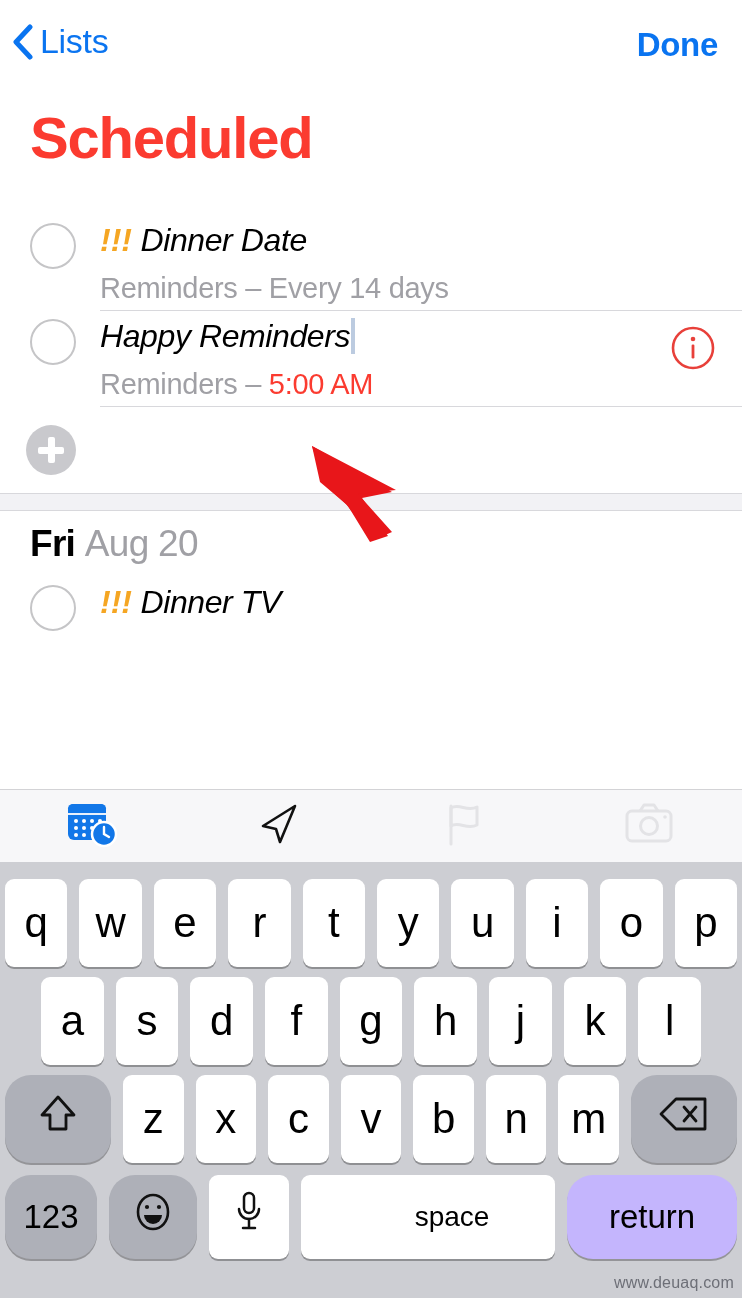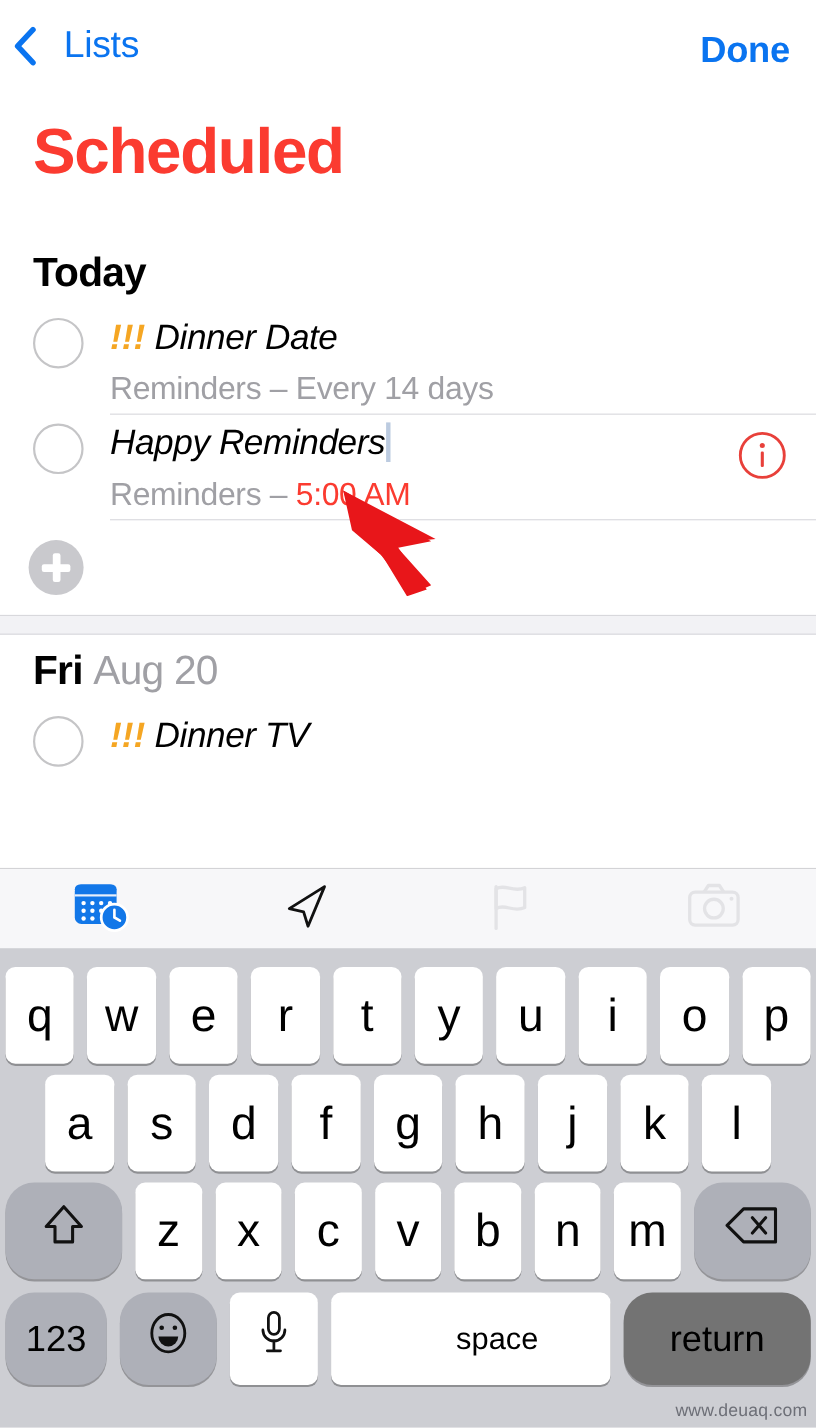--- a/index.html
+++ b/index.html
@@ -15,21 +15,21 @@
     background:#ffffff;
   }
 
   
   .navbar {
     position:absolute; top:0; left:0; width:742px; height:94px;
     background:#ffffff;
   }
   .nav-back {
     position:absolute; left:12px; top:22px;
-    display:flex; align-items:center; gap:24px;
+    display:flex; align-items:center; gap:6px;
     color:#0a74f0; cursor:pointer;
   }
   .chev {
     width:22px; height:36px; position:relative;
   }
   .chev svg { display:block; }
   .nav-back-label {
     font-size:34px; font-weight:400; color:#0a74f0; letter-spacing:-0.3px;
   }
   .nav-done {
@@ -157,21 +157,21 @@
     box-shadow:0 2px 0 rgba(0,0,0,0.30);
     cursor:pointer; user-select:none;
   }
   .key.dark { background:#aeb0b8; box-shadow:0 2px 0 rgba(0,0,0,0.28);border-radius:26px; }
   .key.wide-shift { flex:0 0 106px; }
   .key.wide-back  { flex:0 0 106px; }
   .key.k123  { flex:0 0 92px; font-size:33px; }
   .key.kemoji{ flex:0 0 88px; }
   .key.kmic  { flex:0 0 80px; background:#fff; }
   .key.kspace{ flex:1 1 auto; font-size:28px;padding-left:48px; }
-  .key.kreturn{ flex:0 0 170px; font-size:33px; background:#737373; }
+  .key.kreturn{ flex:0 0 170px; font-size:33px; background:#c4b5fd; }
   .kb-row.r4 .key { height:84px; }
 
   .watermark {
     position:absolute; right:8px; bottom:6px;
     font-size:16px; color:#6d6f77; letter-spacing:0.2px;
     font-family:"Liberation Sans", sans-serif;
   }
 </style>
 </head>
 <body>
@@ -187,23 +187,20 @@
       </span>
       <span class="nav-back-label">Lists</span>
     </div>
     <div class="nav-done">Done</div>
   </div>
 
   <div class="big-title">Scheduled</div>
 
   <div class="list-body">
 
-    <div class="section-head">
-      <span class="dow">Today</span>
-    </div>
 
     <div class="row">
       <div class="circle"></div>
       <div class="row-text">
         <div class="row-title">
           <span class="bang">!!!</span>
           <span>Dinner Date</span>
         </div>
         <div class="row-sub">
           <span>Reminders</span><span> – </span><span>Every 14 days</span>

